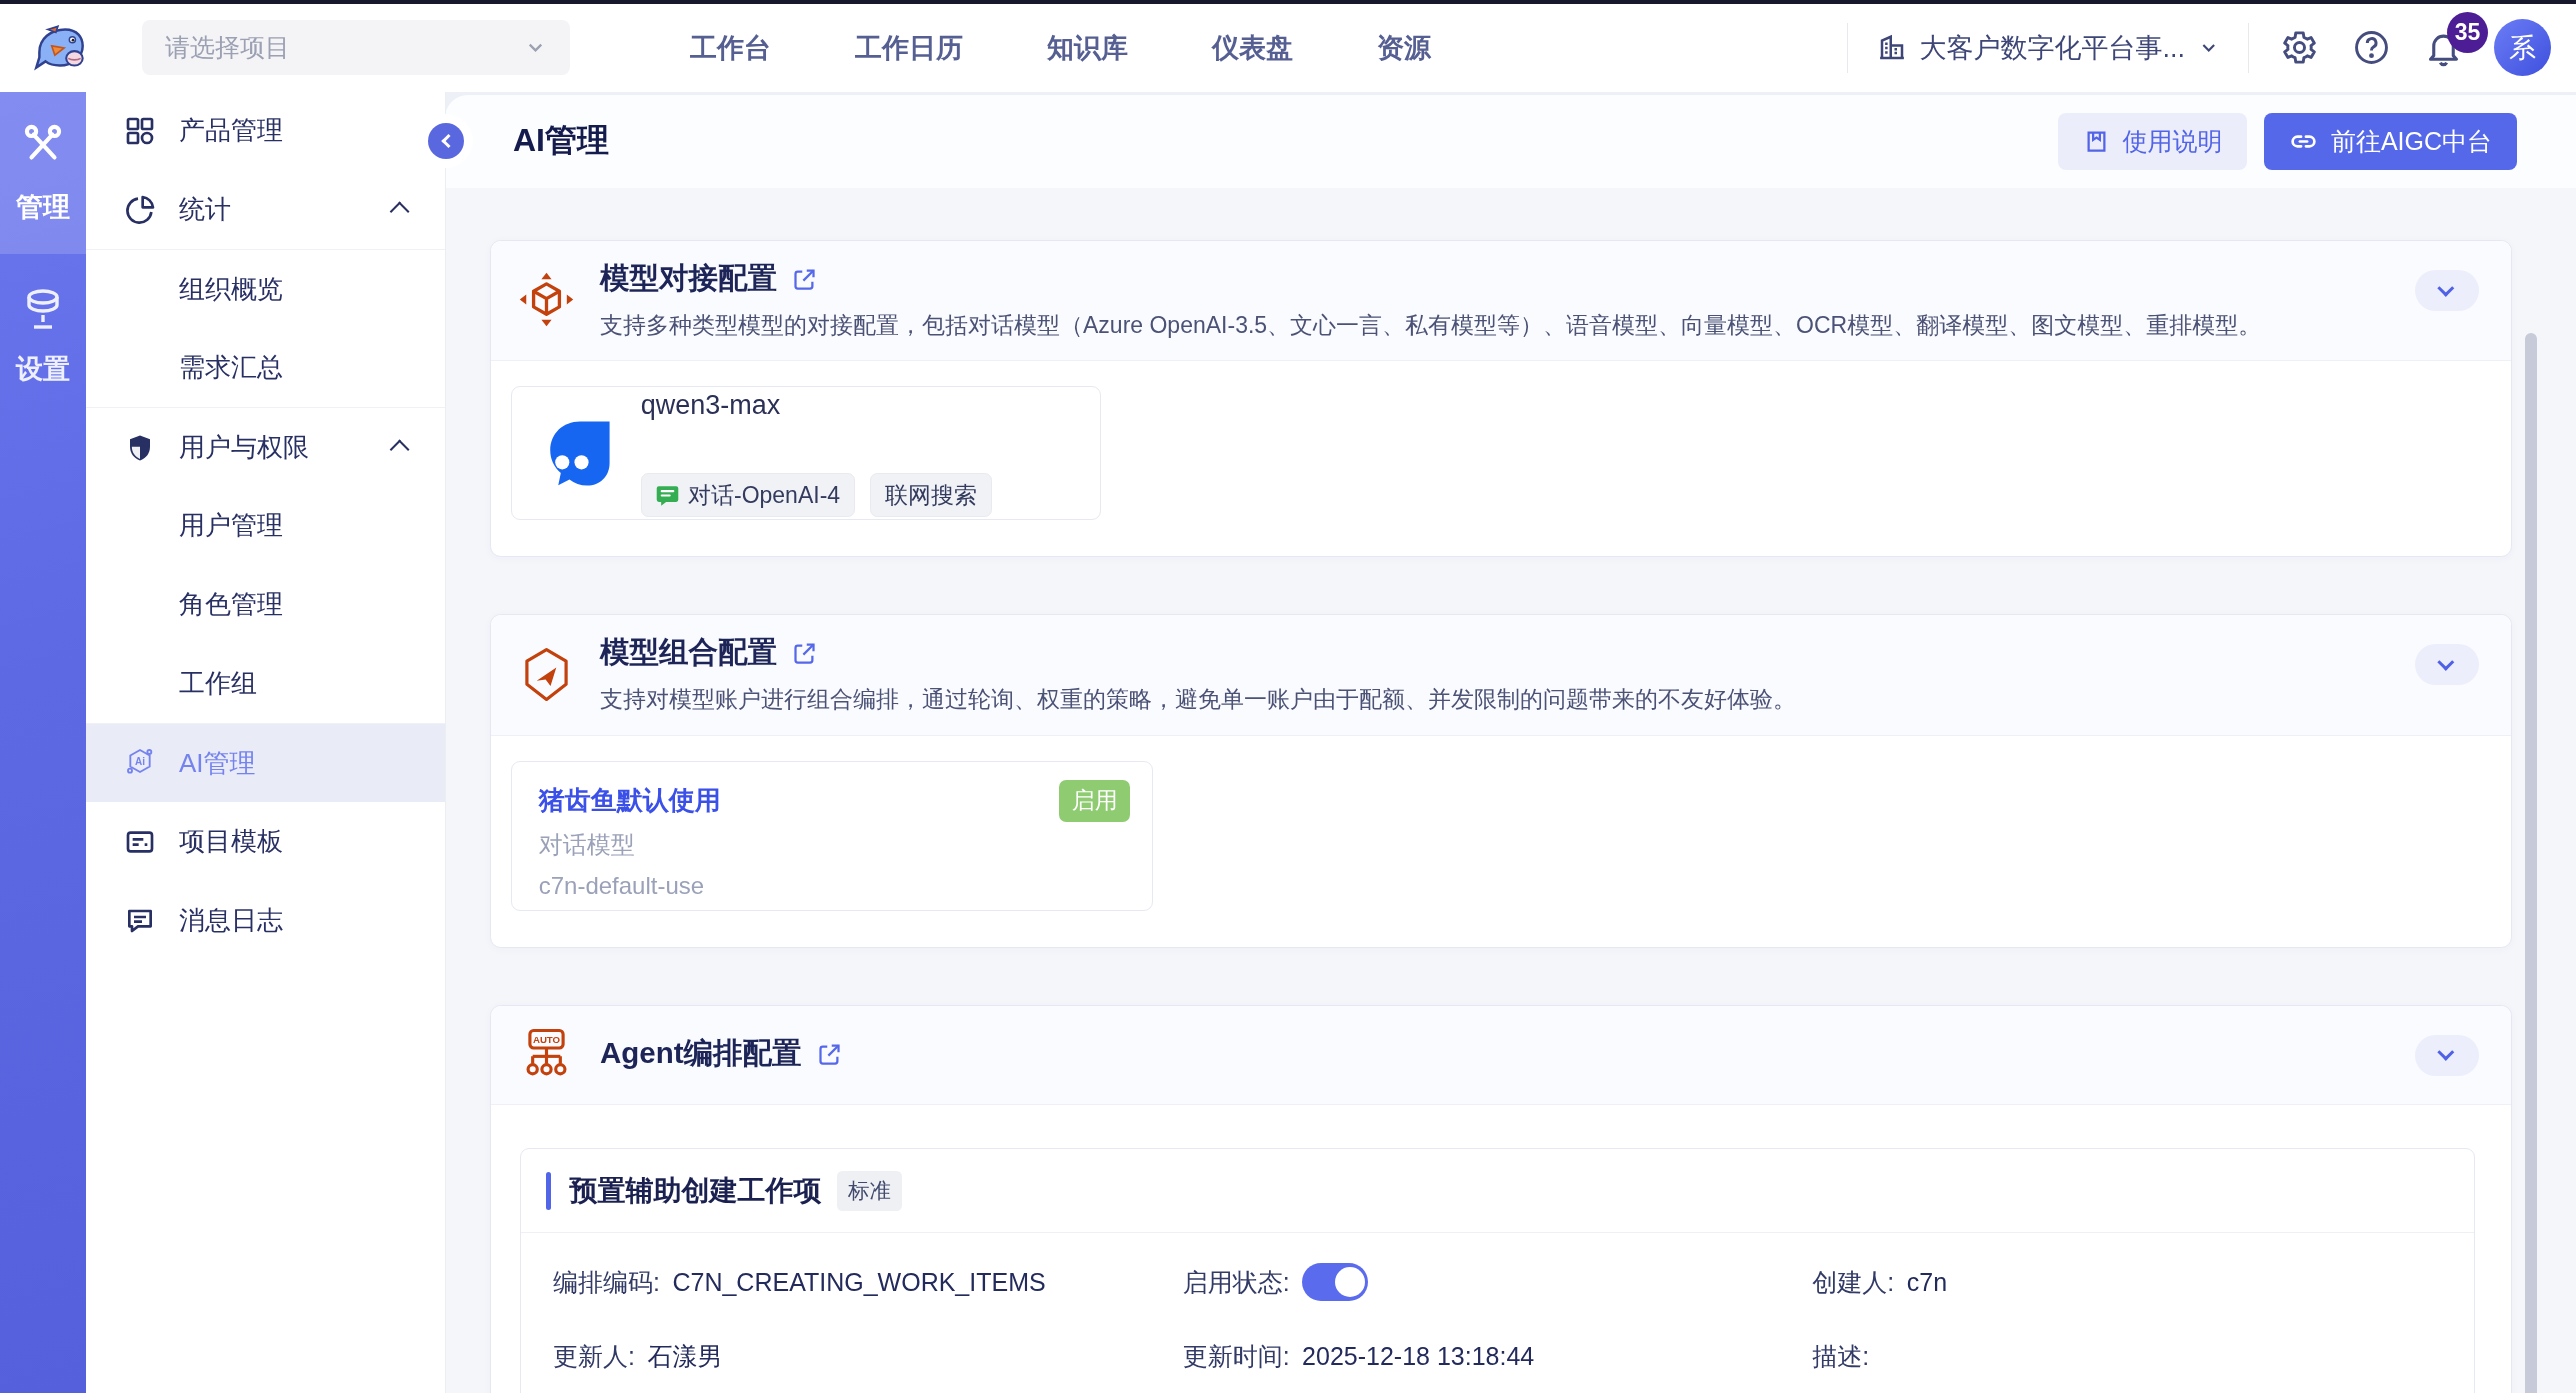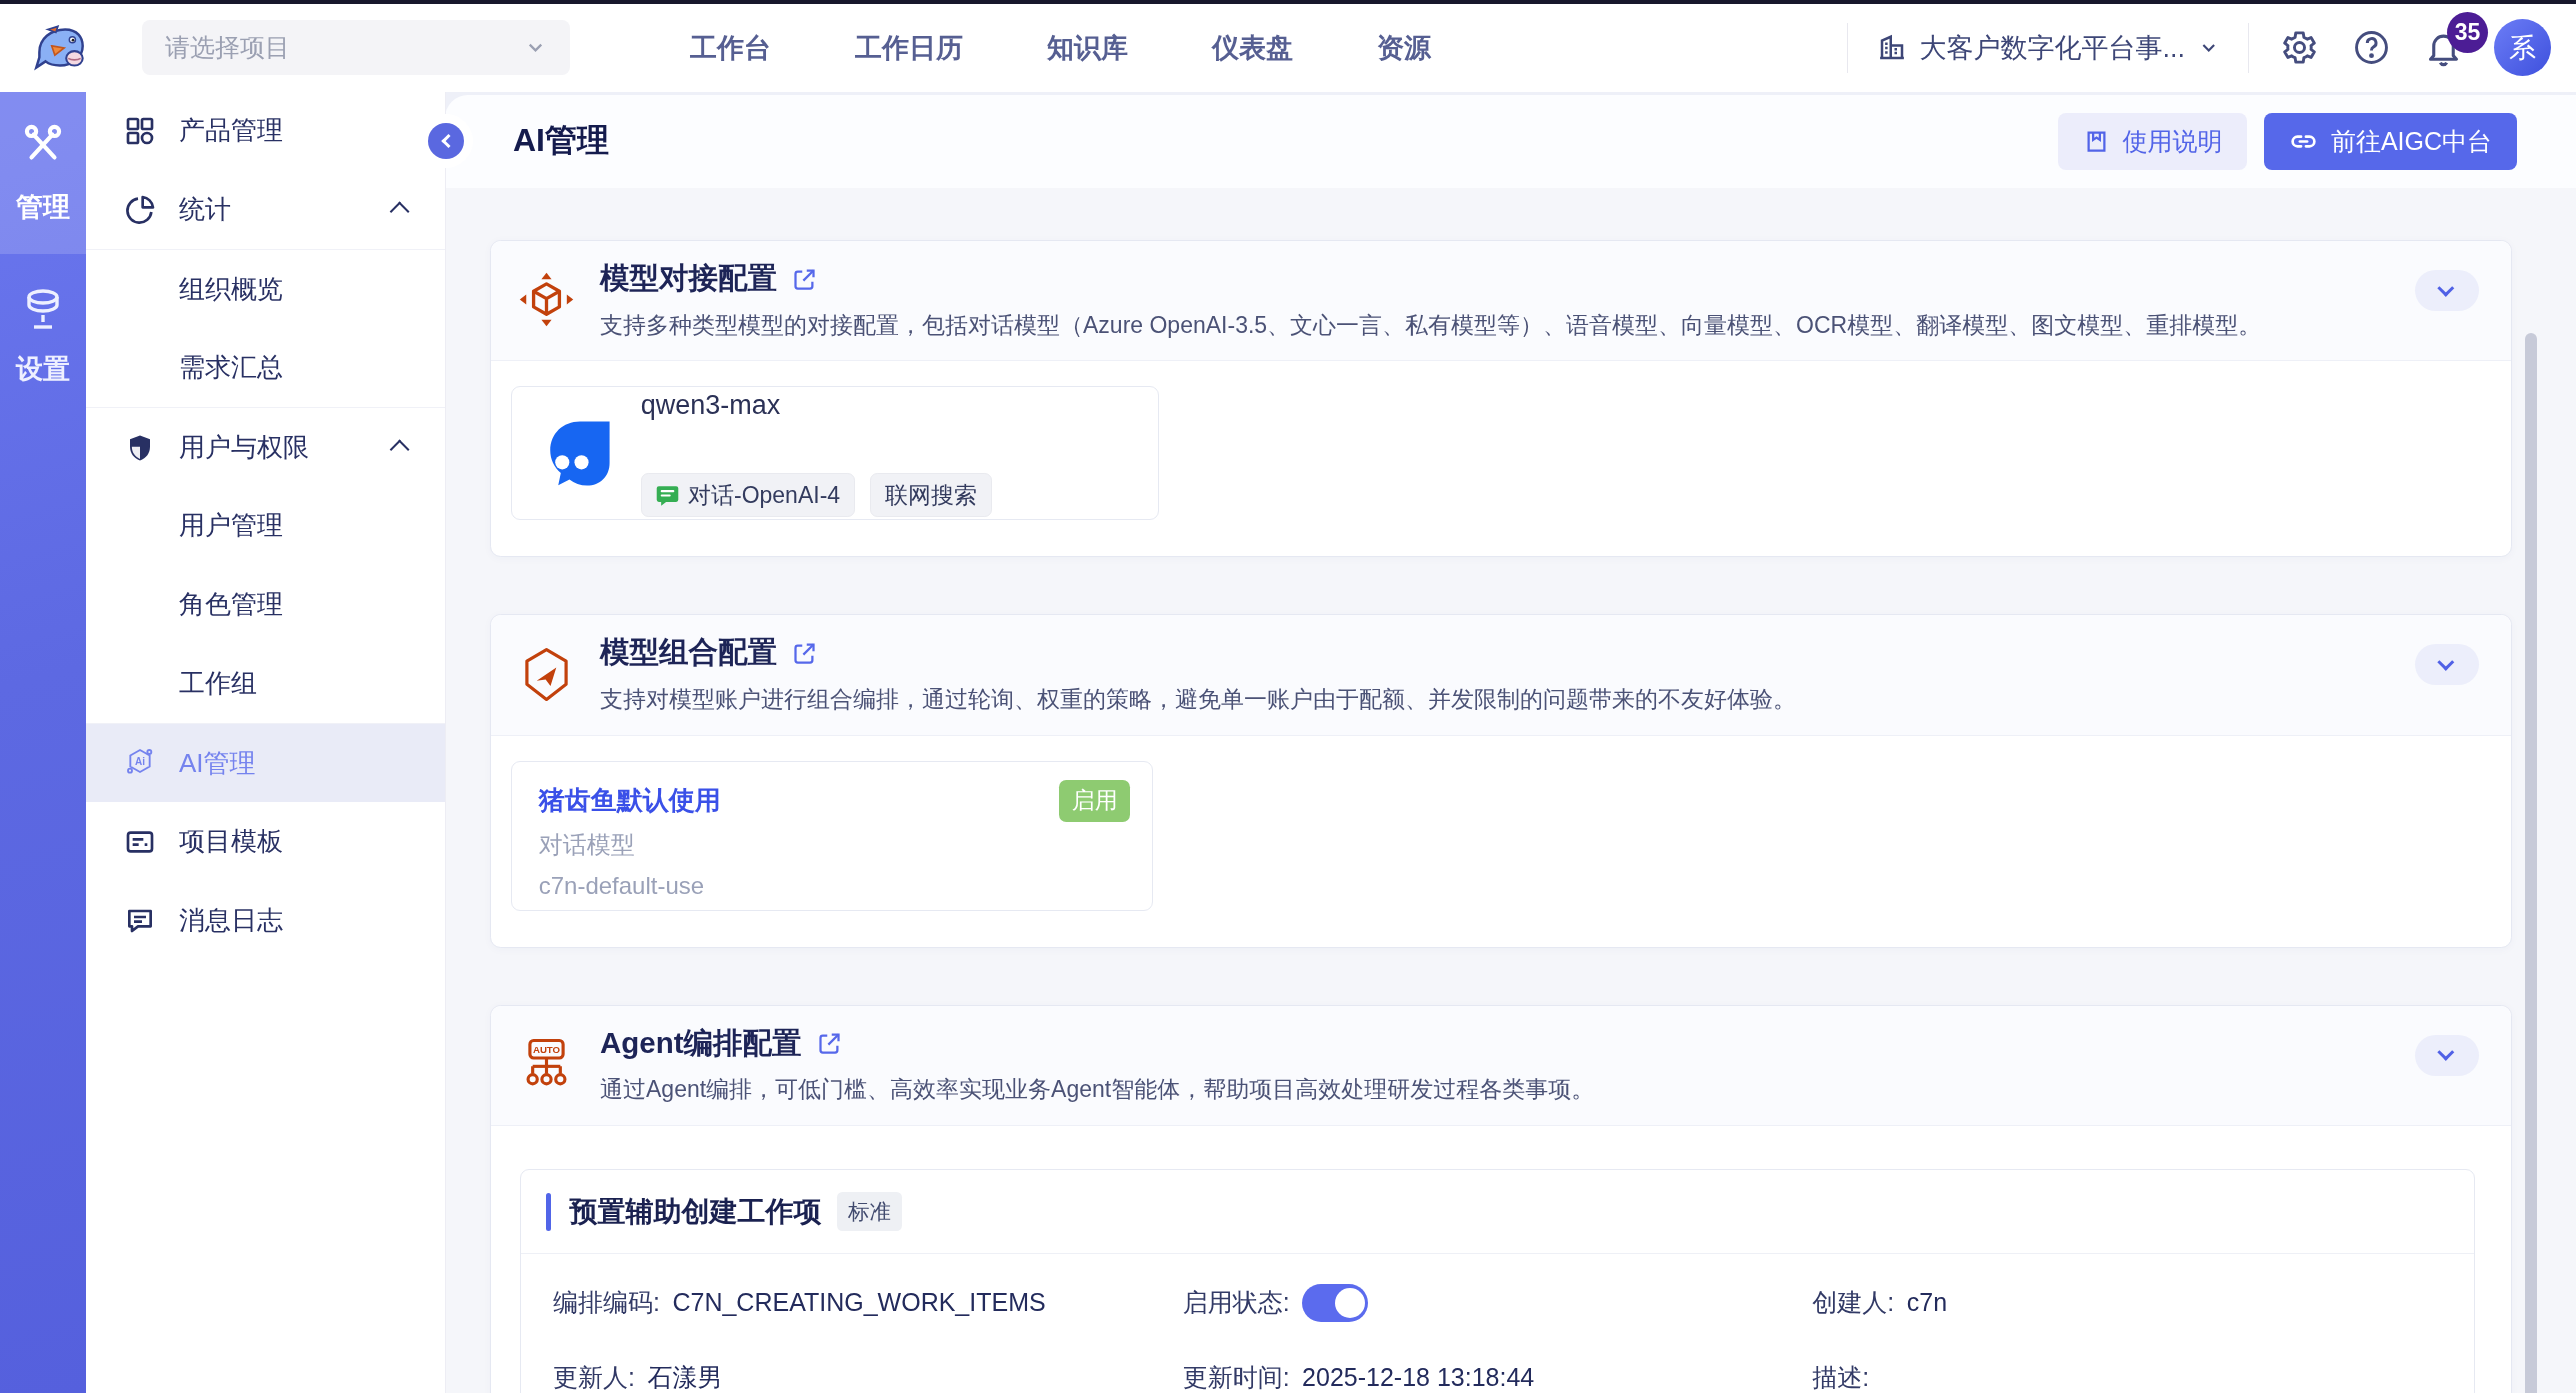--- a/index.html
+++ b/index.html
@@ -64,21 +64,21 @@
   .card-hicon { width:61px; height:61px; margin-right:23px; color:#c2410c; flex:0 0 auto; display:flex; align-items:center; justify-content:center; }
   .card-trow { display:flex; align-items:center; gap:14.3px; }
   .card-title { font-size:29.5px; font-weight:700; color:#1d2457; }
   .extlink { color:#5668ea; display:flex; cursor:pointer; }
   .card-desc { margin-top:10.7px; font-size:23px; color:#4b5276; }
   .fold-pill { position:absolute; right:32px; top:29px; width:64px; height:41px; border-radius:20.6px; background:#eceefb; display:flex; align-items:center; justify-content:center; cursor:pointer; }
   .fold-pill .dchev { width:11.6px; height:11.6px; border-left:3.1px solid #5061e6; border-bottom:3.1px solid #5061e6; transform:rotate(-45deg) translate(0.9px,-2.7px); }
 
   .card-body1 { padding:25px 27px 36px 19.7px; }
 
-  .model-card { width:648px; height:134px; border:0.9px solid #e6e9f2; border-radius:9px; display:flex; align-items:center; padding:0 27px; gap:25px; cursor:pointer; }
+  .model-card { width:590px; height:134px; border:0.9px solid #e6e9f2; border-radius:9px; display:flex; align-items:center; padding:0 27px; gap:25px; cursor:pointer; }
   .model-name { font-size:27px; color:#2b3156; }
   .tagrow { display:flex; gap:14.3px; margin-top:12.5px; }
   .tag { background:#f1f2f6; border:0.9px solid #e9eaef; border-radius:7.2px; padding:5.4px 14.3px; font-size:23px; color:#333b5e; display:flex; align-items:center; gap:9px;margin-top:40px; }
 
   .combo-card { width:642px; height:150px; border:0.9px solid #e6e9f2; border-radius:9px; padding:21.5px 27px; position:relative; cursor:pointer; }
   .combo-name { font-size:26px; font-weight:700; color:#3a50e8; }
   .combo-line { margin-top:10.7px; font-size:24px; color:#9aa1b8; }
   .status-badge { position:absolute; right:21.5px; top:18px; background:#8ecb71; color:#fff; font-size:23px; border-radius:7.2px; padding:5.4px 12.5px; }
 
   .card-body3 { padding:43px 36px 0 29px; }
@@ -408,21 +408,20 @@
           <div class="card-trow">
             <span class="card-title">Agent编排配置</span>
             <span class="extlink">
               <svg width="27" height="27" viewBox="0 0 24 24" fill="none" stroke="currentColor" stroke-width="2">
                   <path d="M10 5H6a2 2 0 0 0-2 2v11a2 2 0 0 0 2 2h11a2 2 0 0 0 2-2v-4"></path>
                   <path d="M14 4h6v6"></path>
                   <path d="M20 4l-9 9"></path>
                 </svg>
             </span>
           </div>
-          <div class="card-desc">通过Agent编排，可低门槛、高效率实现业务Agent智能体，帮助项目高效处理研发过程各类事项。</div>
         </div>
         <div class="fold-pill">
             <span class="dchev"></span>
           </div>
       </div>
       <div class="card-body3">
         <div class="agent-item">
           <div class="agent-head">
             <span class="accent"></span>
             <span class="agent-name">预置辅助创建工作项</span>

